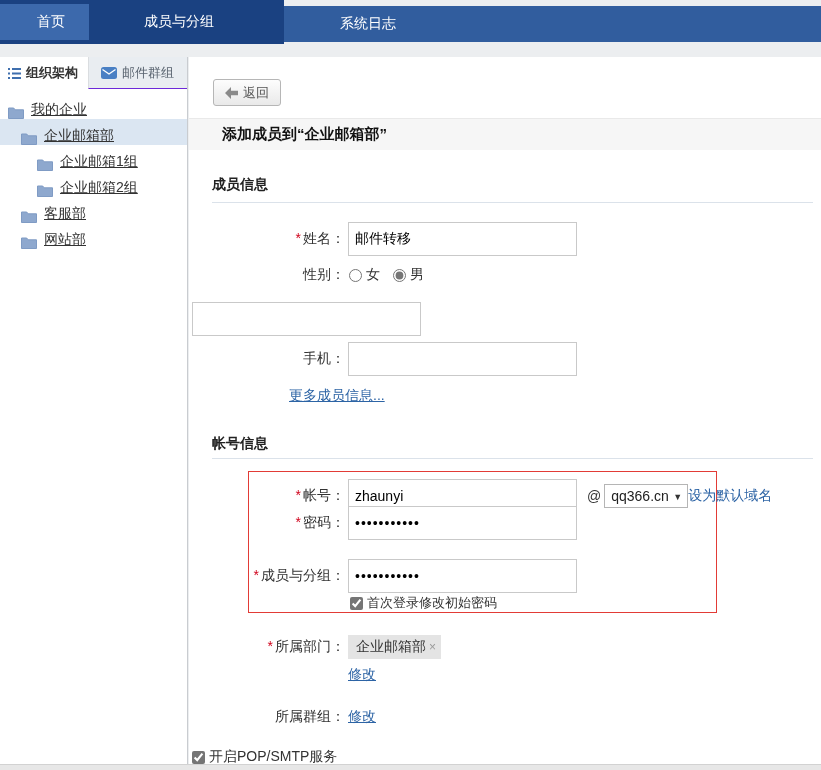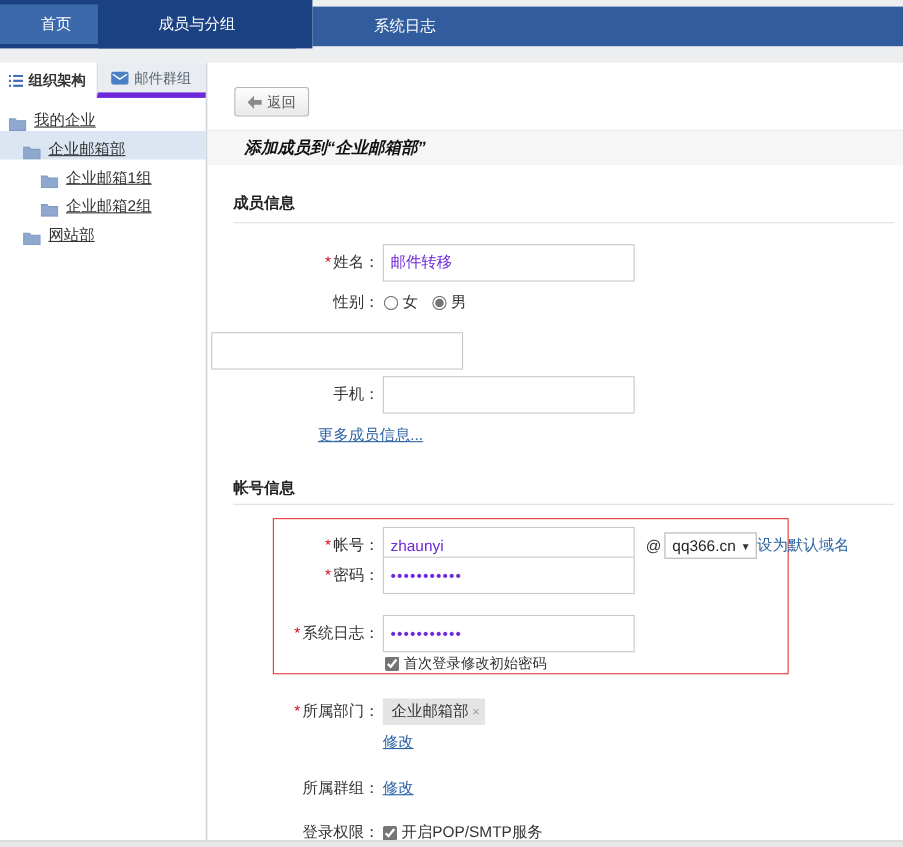--- a/index.html
+++ b/index.html
@@ -14,46 +14,46 @@
   .tab-home{left:0;top:4px;width:102px;height:36px;background:#3c69ac;}
   .tab-active{left:89px;top:0;width:180px;height:44px;background:#1a4181;}
   .tab-sys{left:284px;top:6px;width:168px;height:36px;}
 
   
   .sidebar{position:absolute;left:0;top:57px;width:188px;height:707px;background:#fff;
            border-right:1px solid #c9ccd0;box-sizing:border-box;}
   .side-tabs{display:flex;height:32px;}
   .side-tab{display:flex;align-items:center;gap:5px;height:32px;box-sizing:border-box;cursor:pointer;}
   .side-tab.active{width:88px;background:#fff;padding-left:8px;font-weight:bold;color:#333;font-size:13px;}
-  .side-tab.idle{flex:1;background:#e9edf1;border-bottom:5px solid #6d28d9;border-left:1px solid #dadde0;
+  .side-tab.idle{flex:1;background:#e9edf1;border-bottom:1px solid #6d28d9;border-left:1px solid #dadde0;
                  padding-left:12px;color:#5a6470;font-size:13px;}
   .tree{padding-top:4px;}
   .tree-item{display:flex;align-items:flex-end;gap:7px;height:26px;cursor:pointer;}
   .tree-item span.t{color:#333;text-decoration:underline;font-size:14px;}
   .tree-item.lv0{padding-left:8px;}
   .tree-item.lv1{padding-left:21px;}
   .tree-item.lv2{padding-left:37px;}
   .tree-item.selected{background:#dbe6f2;}
 
   
   .content{position:absolute;left:189px;top:57px;width:632px;height:707px;background:#fff;}
   .back-btn{position:absolute;left:24px;top:22px;height:25px;display:inline-flex;align-items:center;gap:5px;
             padding:0 11px;border:1px solid #b6b6b6;border-radius:3px;color:#555;font-size:13px;cursor:pointer;
             background:linear-gradient(#fdfdfd,#e9e9e9);}
   .title-strip{position:absolute;left:0;top:61px;width:632px;height:31px;background:#f6f6f6;
                border-top:1px solid #e9e9e9;display:flex;align-items:center;}
-  .title-strip b{margin-left:33px;font-size:15px;color:#111;font-style:italic;}
+  .title-strip b{margin-left:33px;font-size:15px;color:#111;}
   .sec-title{position:absolute;left:23px;font-weight:bold;font-size:14px;color:#222;}
   .sec-line{position:absolute;left:23px;right:8px;height:1px;background:#dbe2ea;}
 
   .frow{position:absolute;left:0;display:flex;align-items:center;height:24px;}
   .flabel{width:156px;text-align:right;font-size:14px;color:#333;white-space:nowrap;}
   .req{color:#d0021b;margin-right:2px;}
   .finput{box-sizing:border-box;margin-left:3px;width:229px;height:24px;border:1px solid #c9c9c9;
-          padding:16px 6px;font:14px "Liberation Sans","DejaVu Sans",sans-serif;color:#6d28d9;}
+          padding:16px 6px;font:14px "Liberation Sans","DejaVu Sans",sans-serif;color:#000000;}
   .pw{letter-spacing:1px;font-size:14px;}
   input[type=radio],input[type=checkbox]{width:13px;height:13px;margin:0;accent-color:#757575;}
   .radio-wrap,.chk-wrap{display:inline-flex;align-items:center;gap:4px;font-size:14px;color:#333;}
   .link{color:#2d64a5;text-decoration:none;cursor:pointer;}
   .link.u{text-decoration:underline;}
   .at{margin-left:10px;font-size:14px;color:#333;}
   .fakeselect{position:relative;box-sizing:border-box;margin-left:3px;width:84px;height:24px;
               border:1px solid #b5b5b5;background:#fff;display:flex;align-items:center;
               padding:0 18px 0 6px;font-size:14px;color:#222;cursor:pointer;}
   .fakeselect .caret{position:absolute;right:5px;top:7px;font-size:9px;color:#333;}
@@ -140,20 +140,28 @@
             </svg>
           </span>
         <span class="t">企业邮箱2组</span>
       </div>
       <div class="tree-item lv1">
         <span>
             <svg width="16" height="13" viewBox="0 0 16 13">
               <path d="M0.5 2 h5.2 l1.4 1.8 h8.4 v8.7 h-15 z" fill="#8ea8ce" stroke="#7f9bc4" stroke-width="1"></path>
             </svg>
           </span>
+        <span class="t">客服部</span>
+      </div>
+      <div class="tree-item lv1">
+        <span>
+            <svg width="16" height="13" viewBox="0 0 16 13">
+              <path d="M0.5 2 h5.2 l1.4 1.8 h8.4 v8.7 h-15 z" fill="#8ea8ce" stroke="#7f9bc4" stroke-width="1"></path>
+            </svg>
+          </span>
         <span class="t">网站部</span>
       </div>
     </div>
   </div>
 
   <div class="content">
 
     <div class="back-btn">
       <span>
         <svg width="13" height="12" viewBox="0 0 13 12">
@@ -213,21 +221,21 @@
       </div>
       <a class="link" style="">设为默认域名</a>
     </div>
 
     <div class="frow" style="top:454px">
       <div class="flabel"><span class="req">*</span><span>密码：</span></div>
       <input class="finput pw" value="•••••••••••" style="">
     </div>
 
     <div class="frow" style="top:507px">
-      <div class="flabel"><span class="req">*</span><span>系统日志：</span></div>
+      <div class="flabel"><span class="req">*</span><span>成员与分组：</span></div>
       <input class="finput pw" value="•••••••••••" style="">
     </div>
 
     <div class="frow" style="top:536px;left:161px;height:20px">
       <label class="chk-wrap" style="font-size:13px">
         <input type="checkbox" checked="" style="">
         <span>首次登录修改初始密码</span>
       </label>
     </div>
 
@@ -240,21 +248,20 @@
     </div>
 
     <a class="link u" style="position:absolute;left:159px;top:609px">修改</a>
 
     <div class="frow" style="top:648px">
       <div class="flabel"><span>所属群组：</span></div>
       <a class="link u" style="margin-left:3px">修改</a>
     </div>
 
     <div class="frow" style="top:688px">
-      <div class="flabel"><span>登录权限：</span></div>
       <label class="chk-wrap" style="margin-left:3px">
         <input type="checkbox" checked="" style="">
         <span>开启POP/SMTP服务</span>
       </label>
     </div>
 
   </div>
 
   <div class="bottom-strip"></div>
 </div>

